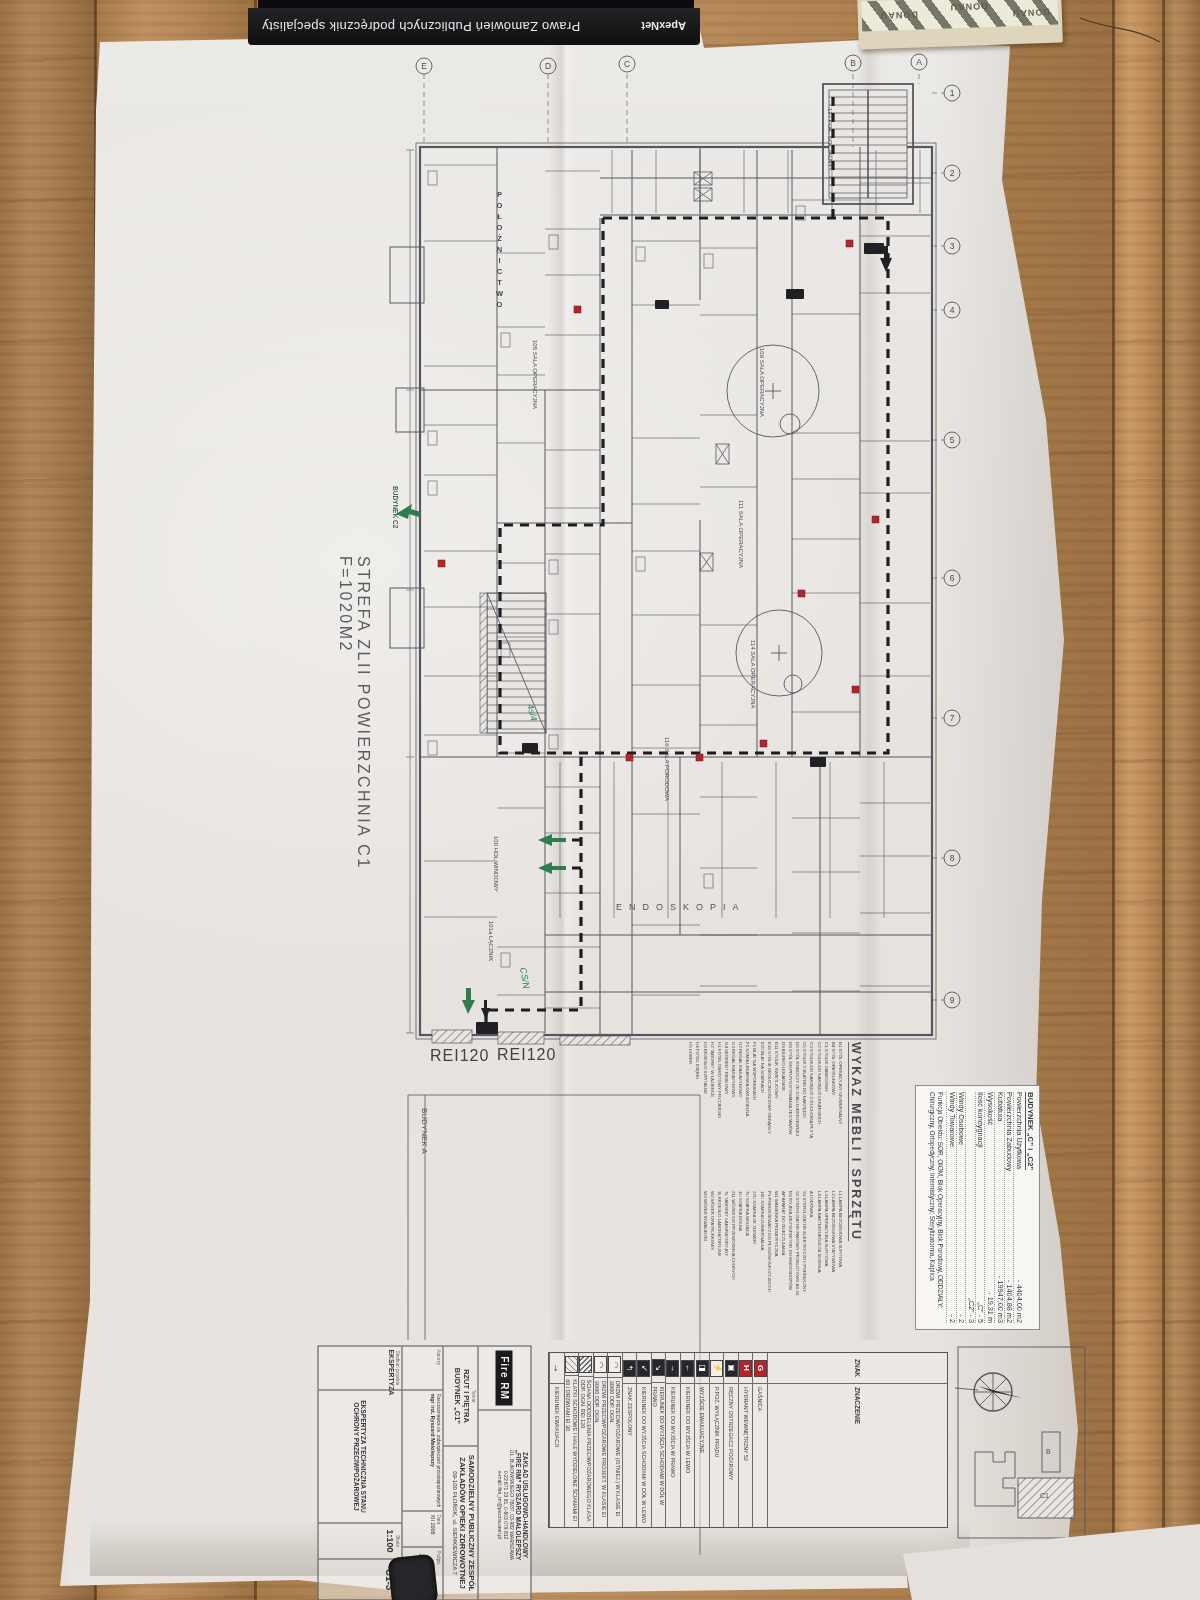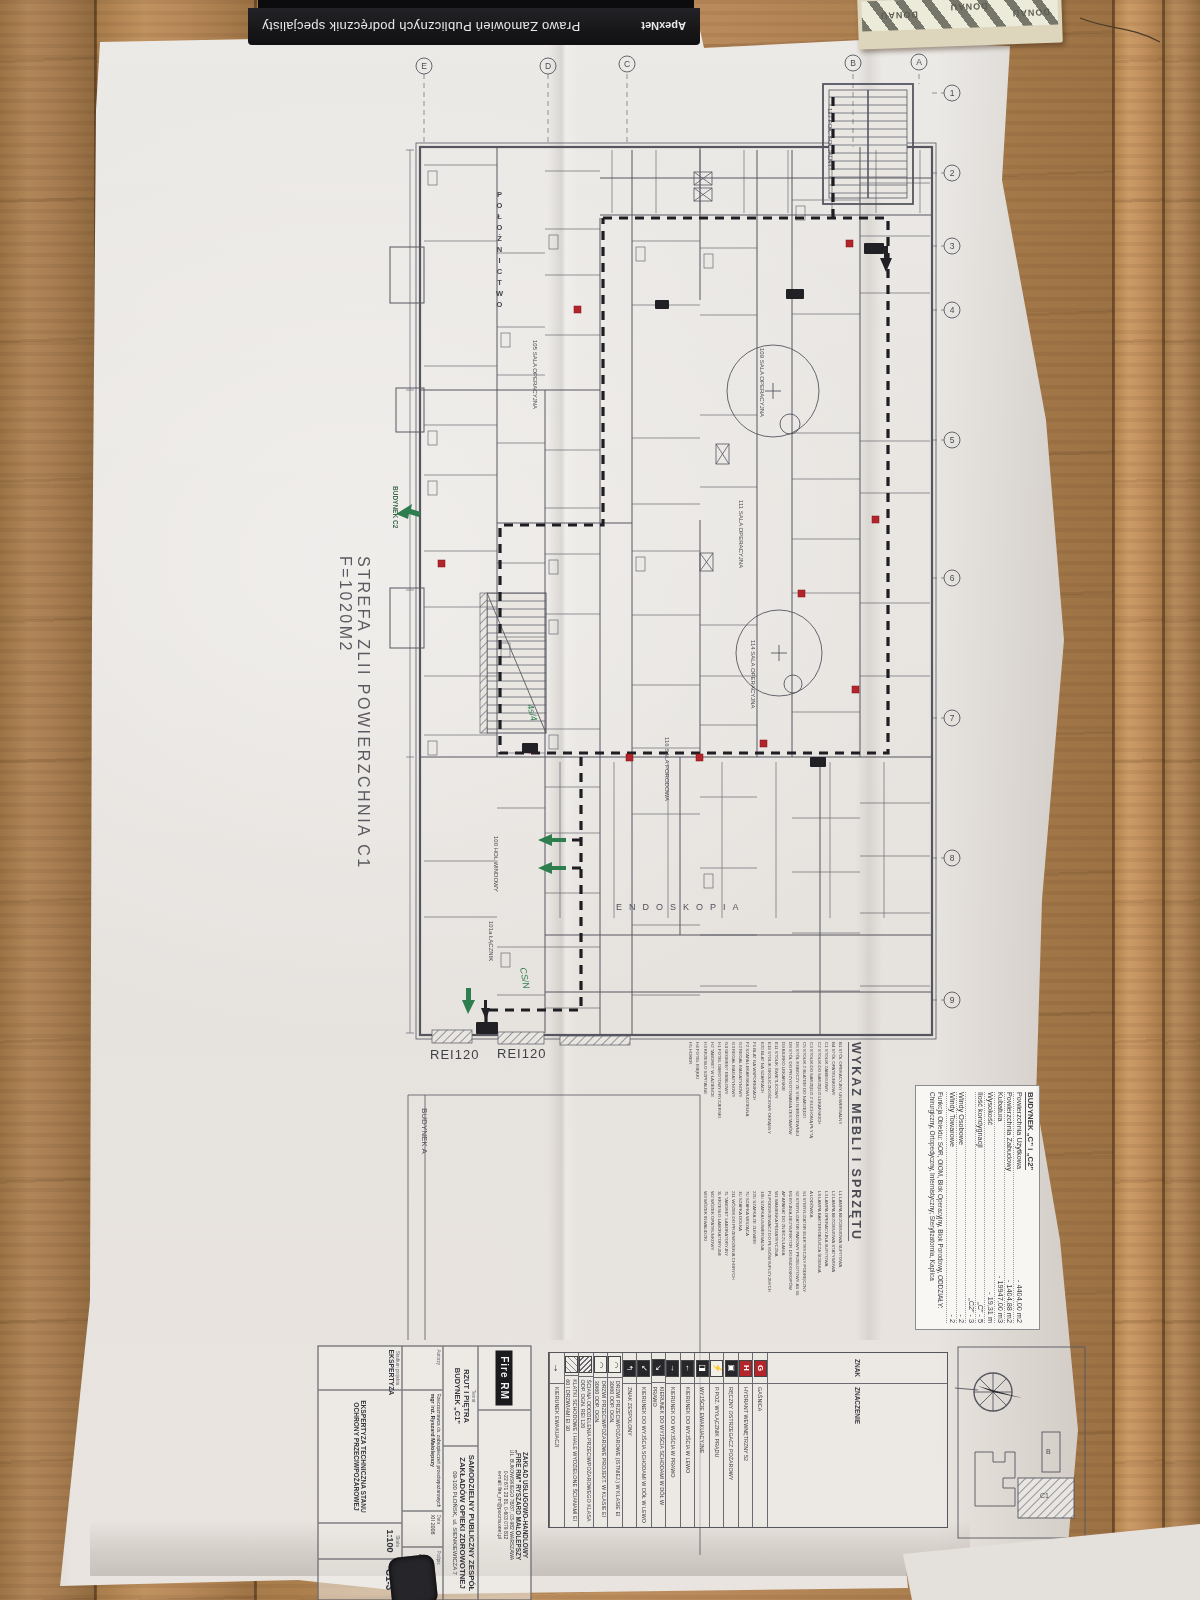--- a/index.html
+++ b/index.html
@@ -84,21 +84,21 @@
   #donau-pad .tape span{position:absolute;transform:rotate(180deg);font-weight:bold;
     font-size:9px;color:#5d5d52;letter-spacing:1px;}
   #dark-object{left:390px;top:1556px;width:46px;height:50px;background:#26262a;border-radius:10px;
     transform:rotate(-6deg);box-shadow:inset 0 0 6px #000;}
   
   .v-side{writing-mode:vertical-rl;text-orientation:sideways;}
   .v-up{writing-mode:vertical-rl;text-orientation:upright;}
   #zone-label{left:336px;top:556px;height:400px;font-size:16px;letter-spacing:2.5px;color:#5a5a60;}
   #dept-poloznictwo{left:495px;top:190px;height:110px;font-size:7.5px;letter-spacing:2px;color:#44444c;font-weight:bold;}
   #dept-endoskopia{left:596px;top:902px;font-size:9px;letter-spacing:7px;color:#50505a;font-weight:normal;margin-left:20px;}
-  .rei{font-size:13px;color:#3f3f48;letter-spacing:1px;}
+  .rei{font-size:16px;color:#3f3f48;letter-spacing:1px;}
   #bldA{left:420px;top:1108px;height:80px;font-size:8px;color:#50505a;}
   #bldC2{left:392px;top:486px;height:60px;font-size:6.5px;color:#3f6a4d;font-weight:bold;}
 </style>
 </head>
 <body>
 <div id="stage">
 
 <div>
   <div class="plank" style="left:0;width:96px;filter:brightness(.92);"></div>
   <div class="plank" style="left:96px;width:160px;"></div>

